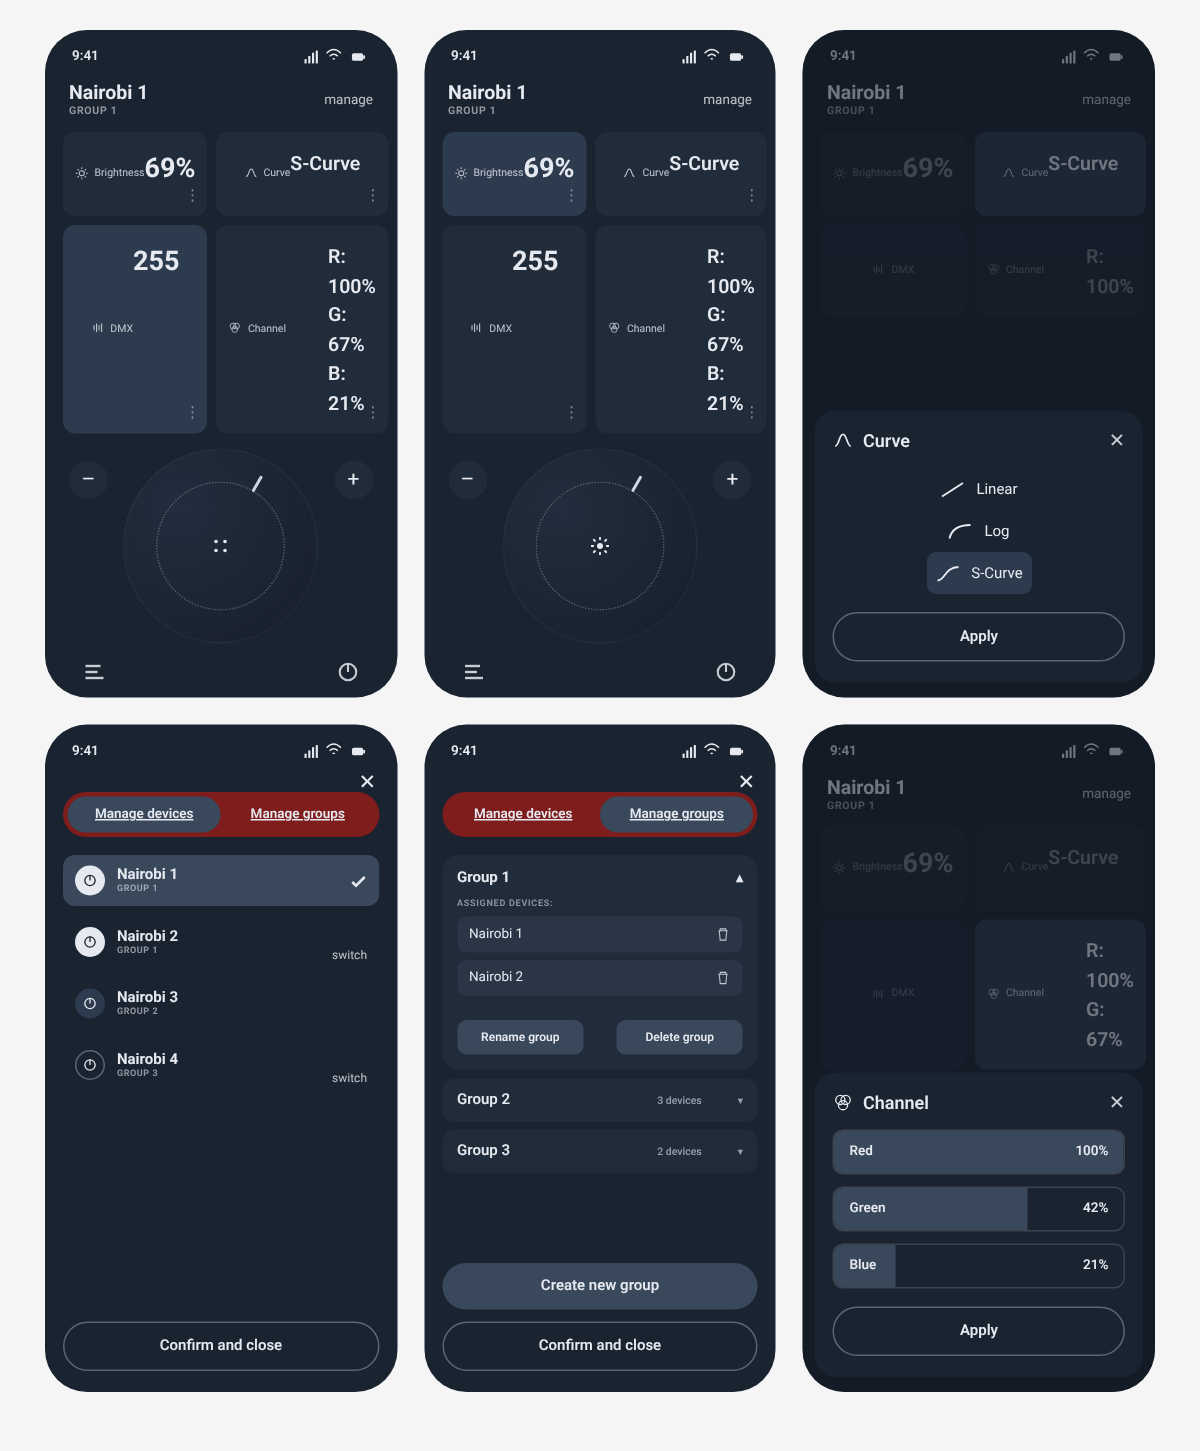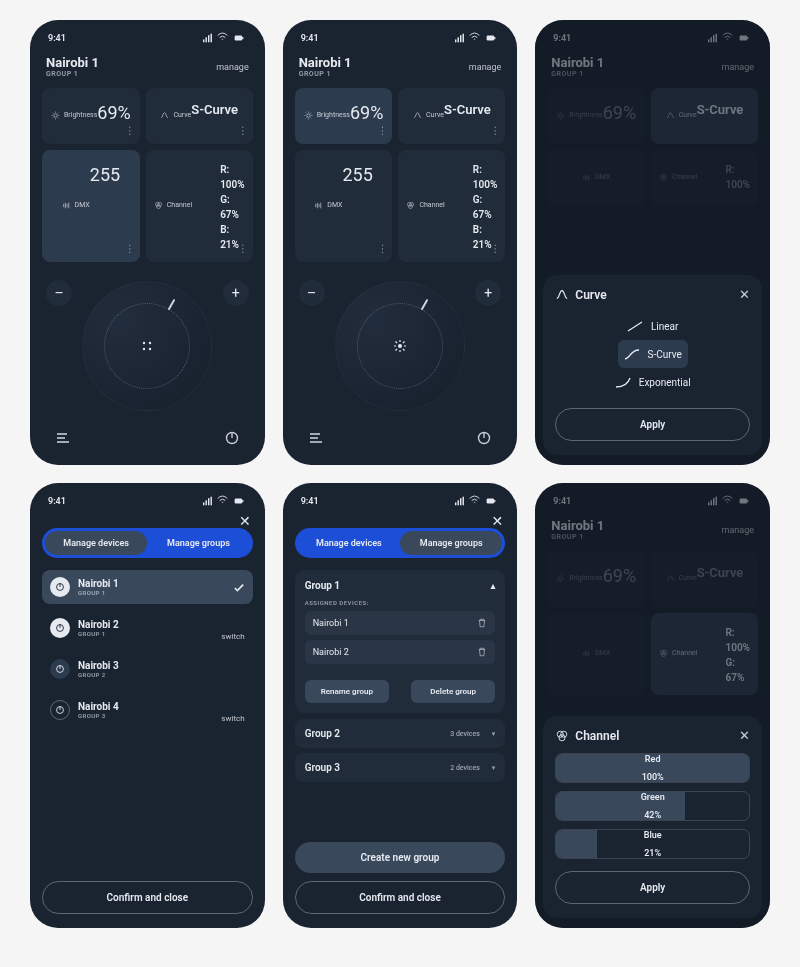--- a/index.html
+++ b/index.html
@@ -11,23 +11,23 @@
   .header { display: flex; justify-content: space-between; align-items: center; padding: 4px 4px 10px; }
   .header-left .title { font-size: 13px; font-weight: 700; }
   .header-left .sub { font-size: 7px; letter-spacing: 0.5px; opacity: 0.6; font-weight: 600; }
   .manage-link { font-size: 9px; opacity: 0.8; cursor: pointer; }
   .tiles { display: grid; grid-template-columns: 1fr 1fr; gap: 6px; }
   .tile { background: #212c3b; border-radius: 8px; padding: 8px 8px 10px; position: relative; min-height: 56px; display: flex; flex-direction: row; justify-content: center; }
   .tile.selected { background: #2d3b4e; }
   .tile.dim { opacity: 0.45; }
   .tile-head { display: flex; align-items: center; gap: 4px; font-size: 7px; opacity: 0.8; }
   .tile-head svg { width: 9px; height: 9px; }
-  .tile-val { font-size: 18px; font-weight: 400; margin-top: 6px; }
+  .tile-val { font-size: 18px; font-weight: 700; margin-top: 6px; }
   .tile-val.sm { font-size: 13px; font-weight: 600; }
-  .tile-rgb { font-size: 10px; line-height: 1.5; font-weight: 600; margin-top: 4px; margin-left: 28px; }
+  .tile-rgb { font-size: 13px; line-height: 1.5; font-weight: 600; margin-top: 4px; margin-left: 28px; }
   .tile-more { position: absolute; bottom: 8px; right: 6px; font-size: 10px; opacity: 0.5; letter-spacing: -1px; }
   .dial-wrap { position: relative; margin-top: 10px; flex: 1; display: flex; align-items: center; justify-content: center; }
   .dial { width: 130px; height: 130px; border-radius: 50%; background: radial-gradient(circle at 30% 30%, #222d3d, #161e2a); border: 1px solid rgba(255,255,255,0.04); position: relative; display: flex; align-items: center; justify-content: center; }
   .dial-inner { width: 86px; height: 86px; border: 1px dotted rgba(255,255,255,0.25); border-radius: 50%; display: flex; align-items: center; justify-content: center; }
   .dial-tick { position: absolute; width: 2px; height: 12px; background: #cdd5e0; top: 10px; left: 50%; transform: translateX(-50%) rotate(30deg); transform-origin: 50% 55px; border-radius: 2px; }
   .dial-btn { position: absolute; width: 26px; height: 26px; border-radius: 50%; background: #212c3b; display: flex; align-items: center; justify-content: center; font-size: 14px; cursor: pointer; }
   .dial-btn.minus { left: 4px; top: 8px; }
   .dial-btn.plus { right: 4px; top: 8px; }
   .bottom-bar { display: flex; justify-content: space-between; align-items: center; padding: 6px 8px 0; }
   .icon-btn { width: 26px; height: 26px; display: flex; align-items: center; justify-content: center; cursor: pointer; opacity: 0.85; }
@@ -41,21 +41,21 @@
   .sheet-title svg { width: 14px; height: 14px; }
   .sheet-close { font-size: 13px; cursor: pointer; opacity: 0.85; }
   .opt-list { display: flex; flex-direction: column; align-items: center; }
   .opt { display: flex; align-items: center; gap: 8px; padding: 8px 6px; border-radius: 6px; font-size: 10px; cursor: pointer; }
   .opt.selected { background: #2d3b4e; }
   .opt svg { width: 16px; height: 12px; flex-shrink: 0; }
   .apply-btn { margin-top: 12px; border: 1px solid rgba(255,255,255,0.3); border-radius: 22px; padding: 10px; text-align: center; font-size: 10px; font-weight: 600; cursor: pointer; }
 
   
   .close-top { position: absolute; top: 30px; right: 14px; font-size: 14px; cursor: pointer; }
-  .tab-row { display: flex; background: #1d4ed8; border-radius: 20px; padding: 3px; margin: 14px 0 12px; }
+  .tab-row { display: flex; background: #7f1d1d; border-radius: 20px; padding: 3px; margin: 14px 0 12px; text-decoration: underline; }
   .tab { flex: 1; text-align: center; font-size: 9px; font-weight: 600; padding: 7px 0; border-radius: 18px; cursor: pointer; }
   .tab.active { background: #3a485c; }
   .dev-list { display: flex; flex-direction: column; gap: 4px; }
   .dev-row { display: flex; align-items: center; gap: 8px; padding: 7px 8px; border-radius: 8px; cursor: pointer; }
   .dev-row.selected { background: #3a485c; }
   .dev-pwr { width: 20px; height: 20px; border-radius: 50%; display: flex; align-items: center; justify-content: center; flex-shrink: 0; }
   .dev-pwr.on { background: #e6eaf0; color: #1a2330; }
   .dev-pwr.dim { background: #2d3b4e; }
   .dev-pwr.off { border: 1px solid rgba(255,255,255,0.3); }
   .dev-pwr svg { width: 10px; height: 10px; }
@@ -70,27 +70,27 @@
   .grp-card { background: #212c3b; border-radius: 10px; padding: 10px; margin-bottom: 6px; }
   .grp-head { display: flex; justify-content: space-between; align-items: center; font-size: 10px; font-weight: 700; cursor: pointer; }
   .grp-head .caret { font-size: 9px; }
   .grp-label { font-size: 6px; letter-spacing: 0.5px; opacity: 0.55; margin: 8px 0 5px; font-weight: 600; }
   .grp-dev { background: #2a3546; border-radius: 6px; padding: 7px 8px; display: flex; justify-content: space-between; align-items: center; font-size: 9px; margin-bottom: 5px; }
   .grp-dev svg { width: 10px; height: 10px; opacity: 0.8; cursor: pointer; }
   .grp-btns { display: flex; gap: 22px; margin-top: 16px; }
   .grp-btn { flex: 1; background: #3a485c; border-radius: 6px; padding: 7px 0; text-align: center; font-size: 8px; font-weight: 600; cursor: pointer; }
   .assign-btn { border: 1px dashed rgba(255,255,255,0.3); border-radius: 6px; padding: 7px; text-align: center; font-size: 8px; margin-top: 6px; cursor: pointer; }
   .grp-collapsed { background: #212c3b; border-radius: 8px; padding: 9px 10px; display: flex; justify-content: space-between; align-items: center; font-size: 10px; font-weight: 600; margin-bottom: 5px; cursor: pointer; }
-  .grp-collapsed .meta { font-size: 7px; opacity: 0.6; font-weight: 500; display: flex; align-items: center; gap: 12px; }
+  .grp-collapsed .meta { font-size: 7px; opacity: 0.6; font-weight: 500; display: flex; align-items: center; gap: 24px; }
   .create-btn { background: #3a485c; border-radius: 22px; padding: 10px; text-align: center; font-size: 10px; font-weight: 600; margin: 10px 0 8px; cursor: pointer; }
 
   
   .ch-row { border: 1px solid rgba(255,255,255,0.15); border-radius: 7px; height: 30px; position: relative; margin-bottom: 8px; overflow: hidden; cursor: pointer; }
   .ch-fill { position: absolute; inset: 0; background: #3a485c; width: 0; }
-  .ch-content { position: absolute; inset: 0; display: flex; justify-content: space-between; align-items: center; padding: 0 10px; font-size: 9px; font-weight: 600; flex-direction: column; }
+  .ch-content { position: absolute; inset: 0; display: flex; justify-content: space-between; align-items: center; padding: 0 10px; font-size: 9px; font-weight: 600; }
 
   .scrollzone { flex: 1; overflow: hidden; display: flex; flex-direction: column; }
 </style>
 </head>
 <body>
 
 <svg width="0" height="0" style="position:absolute">
   <defs>
     <g id="i-sun">
         <circle cx="8" cy="8" r="3" fill="none" stroke="currentColor" stroke-width="1.2"></circle>
@@ -440,31 +440,31 @@
           </div>
         <div class="sheet-close">✕</div>
       </div>
       <div class="opt-list">
         <div class="opt">
             <svg viewBox="0 0 16 12">
               <use href="#i-linear"></use>
             </svg>
             <span>Linear</span>
           </div>
+        <div class="opt">
+            <svg viewBox="0 0 16 12">
+              <use href="#i-log"></use>
+            </svg>
+            <span>Log</span>
+          </div>
         <div class="opt selected">
             <svg viewBox="0 0 16 12">
               <use href="#i-scurve"></use>
             </svg>
             <span>S-Curve</span>
-          </div>
-        <div class="opt">
-            <svg viewBox="0 0 16 12">
-              <use href="#i-exp"></use>
-            </svg>
-            <span>Exponential</span>
           </div>
       </div>
       <div class="apply-btn">Apply</div>
     </div>
   </div>
 
   <div class="phone">
     <div class="status-bar">
       <span>9:41</span>
       <div class="status-right">

